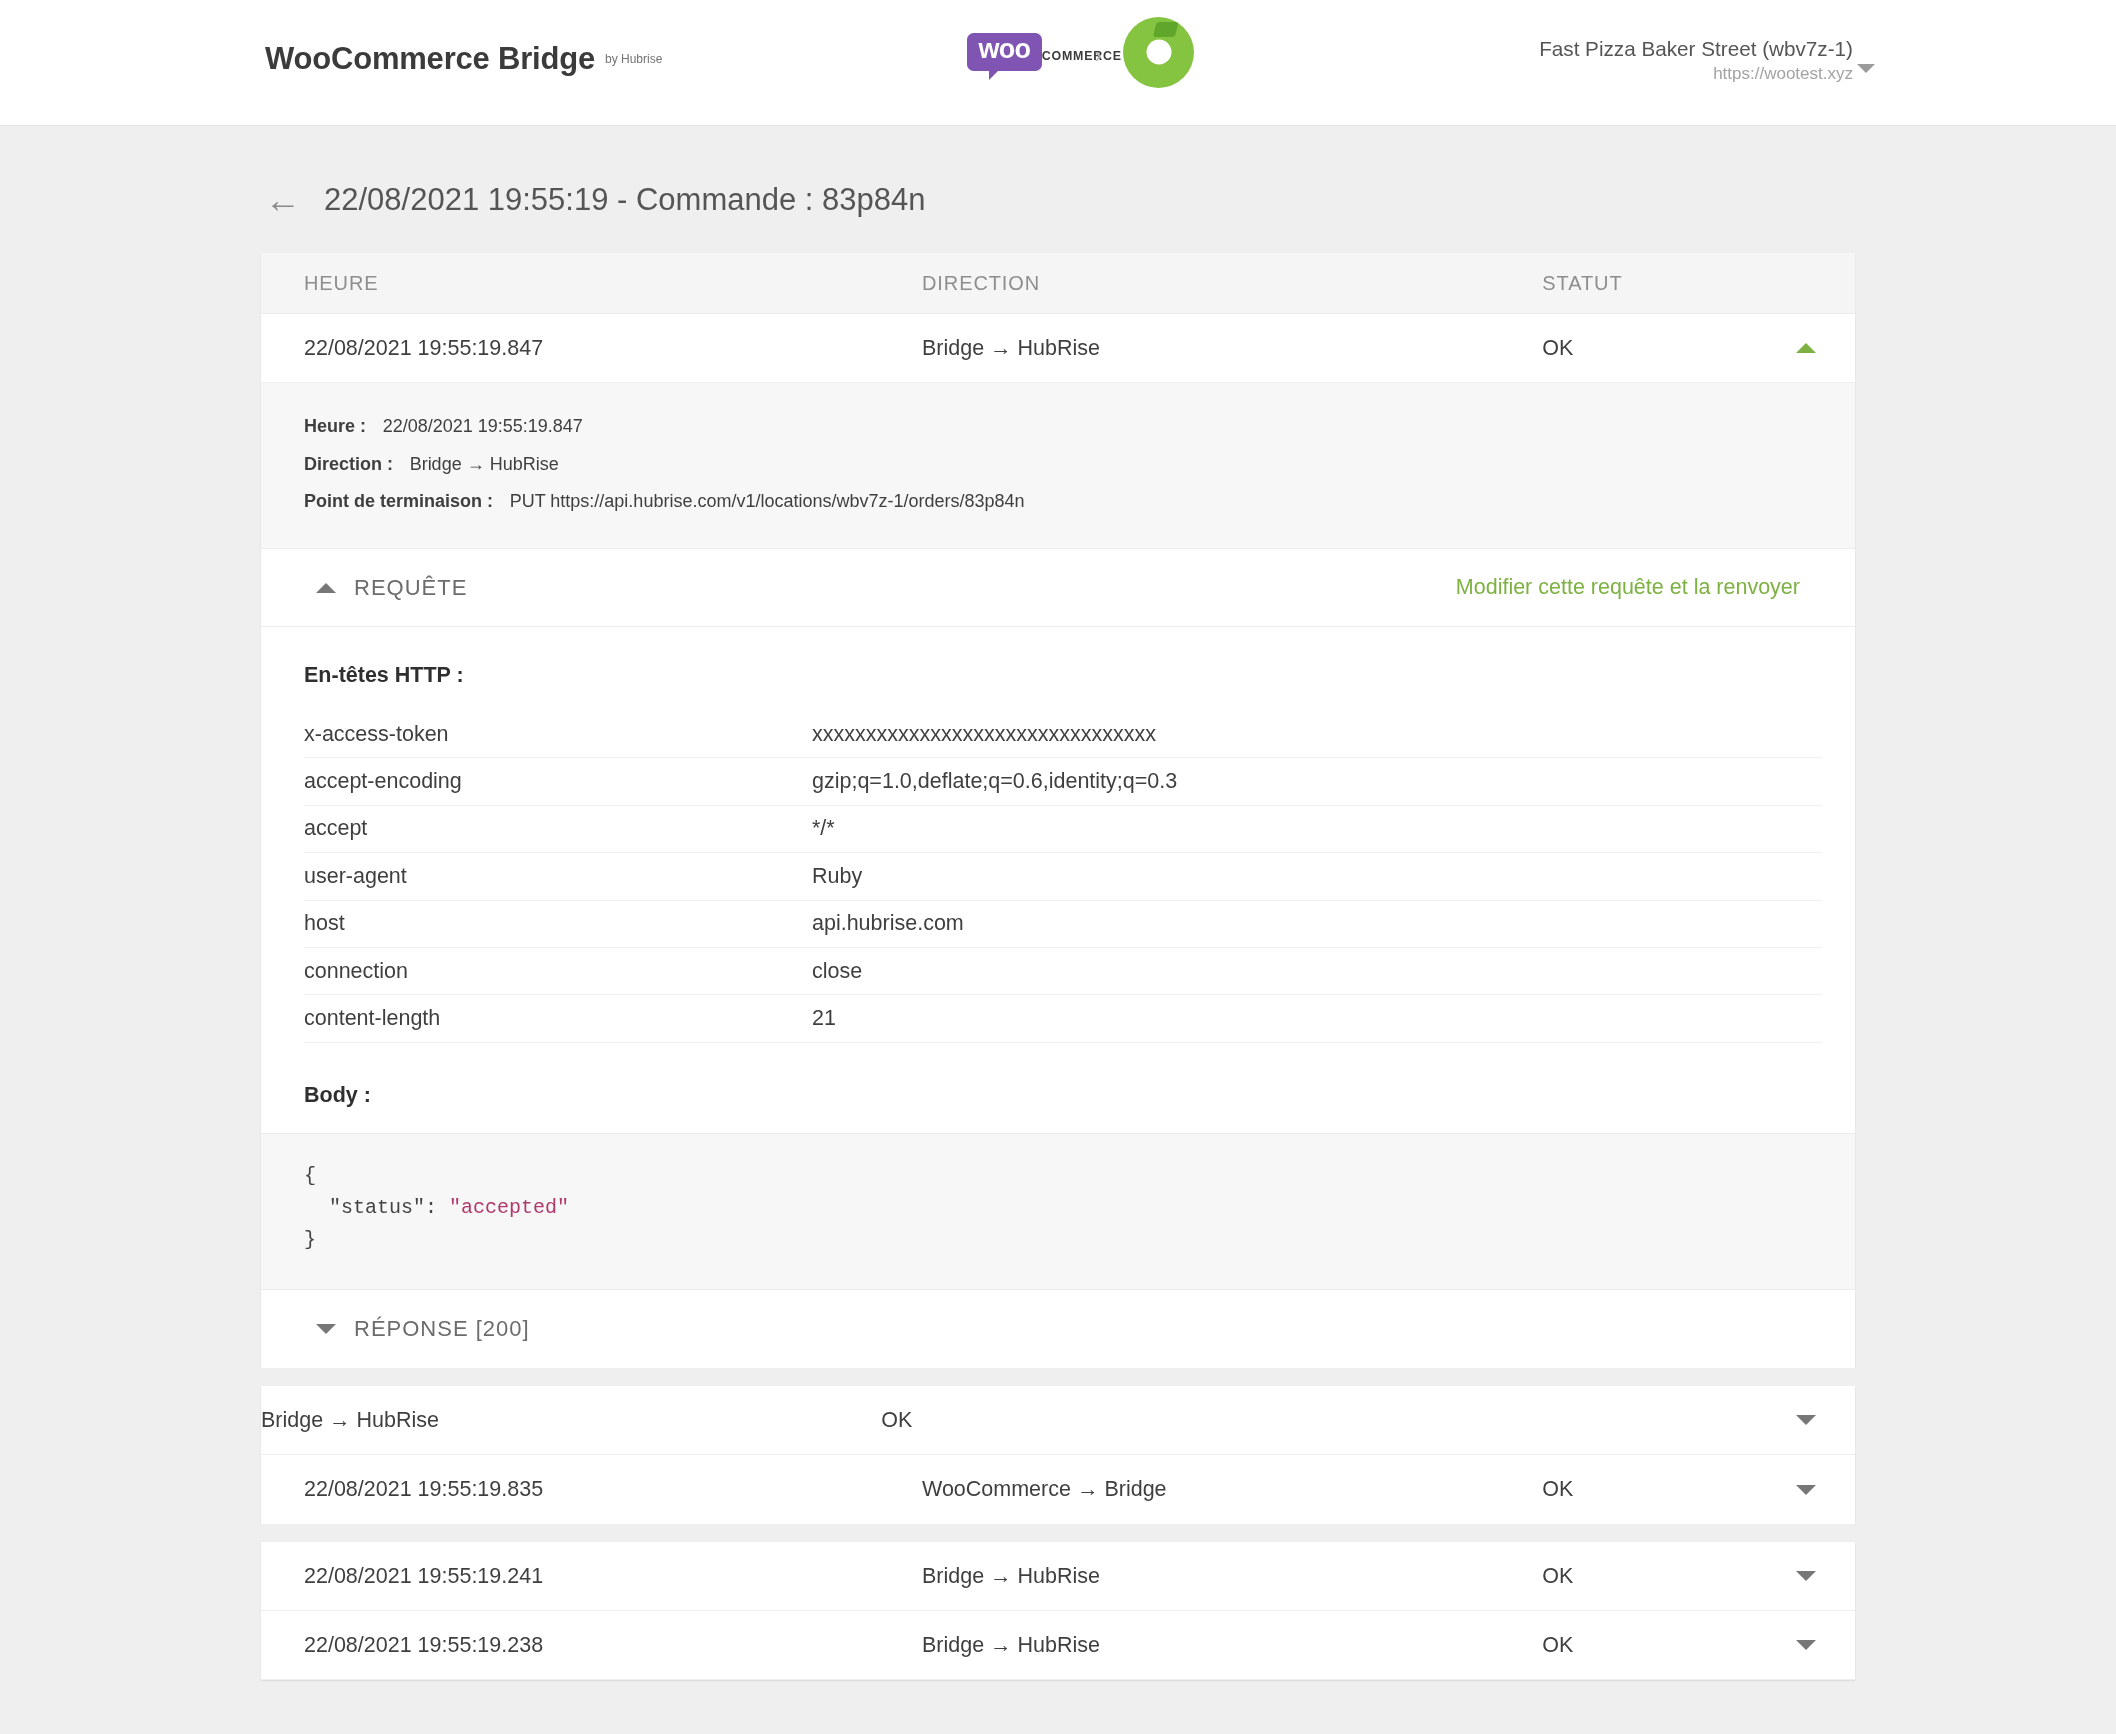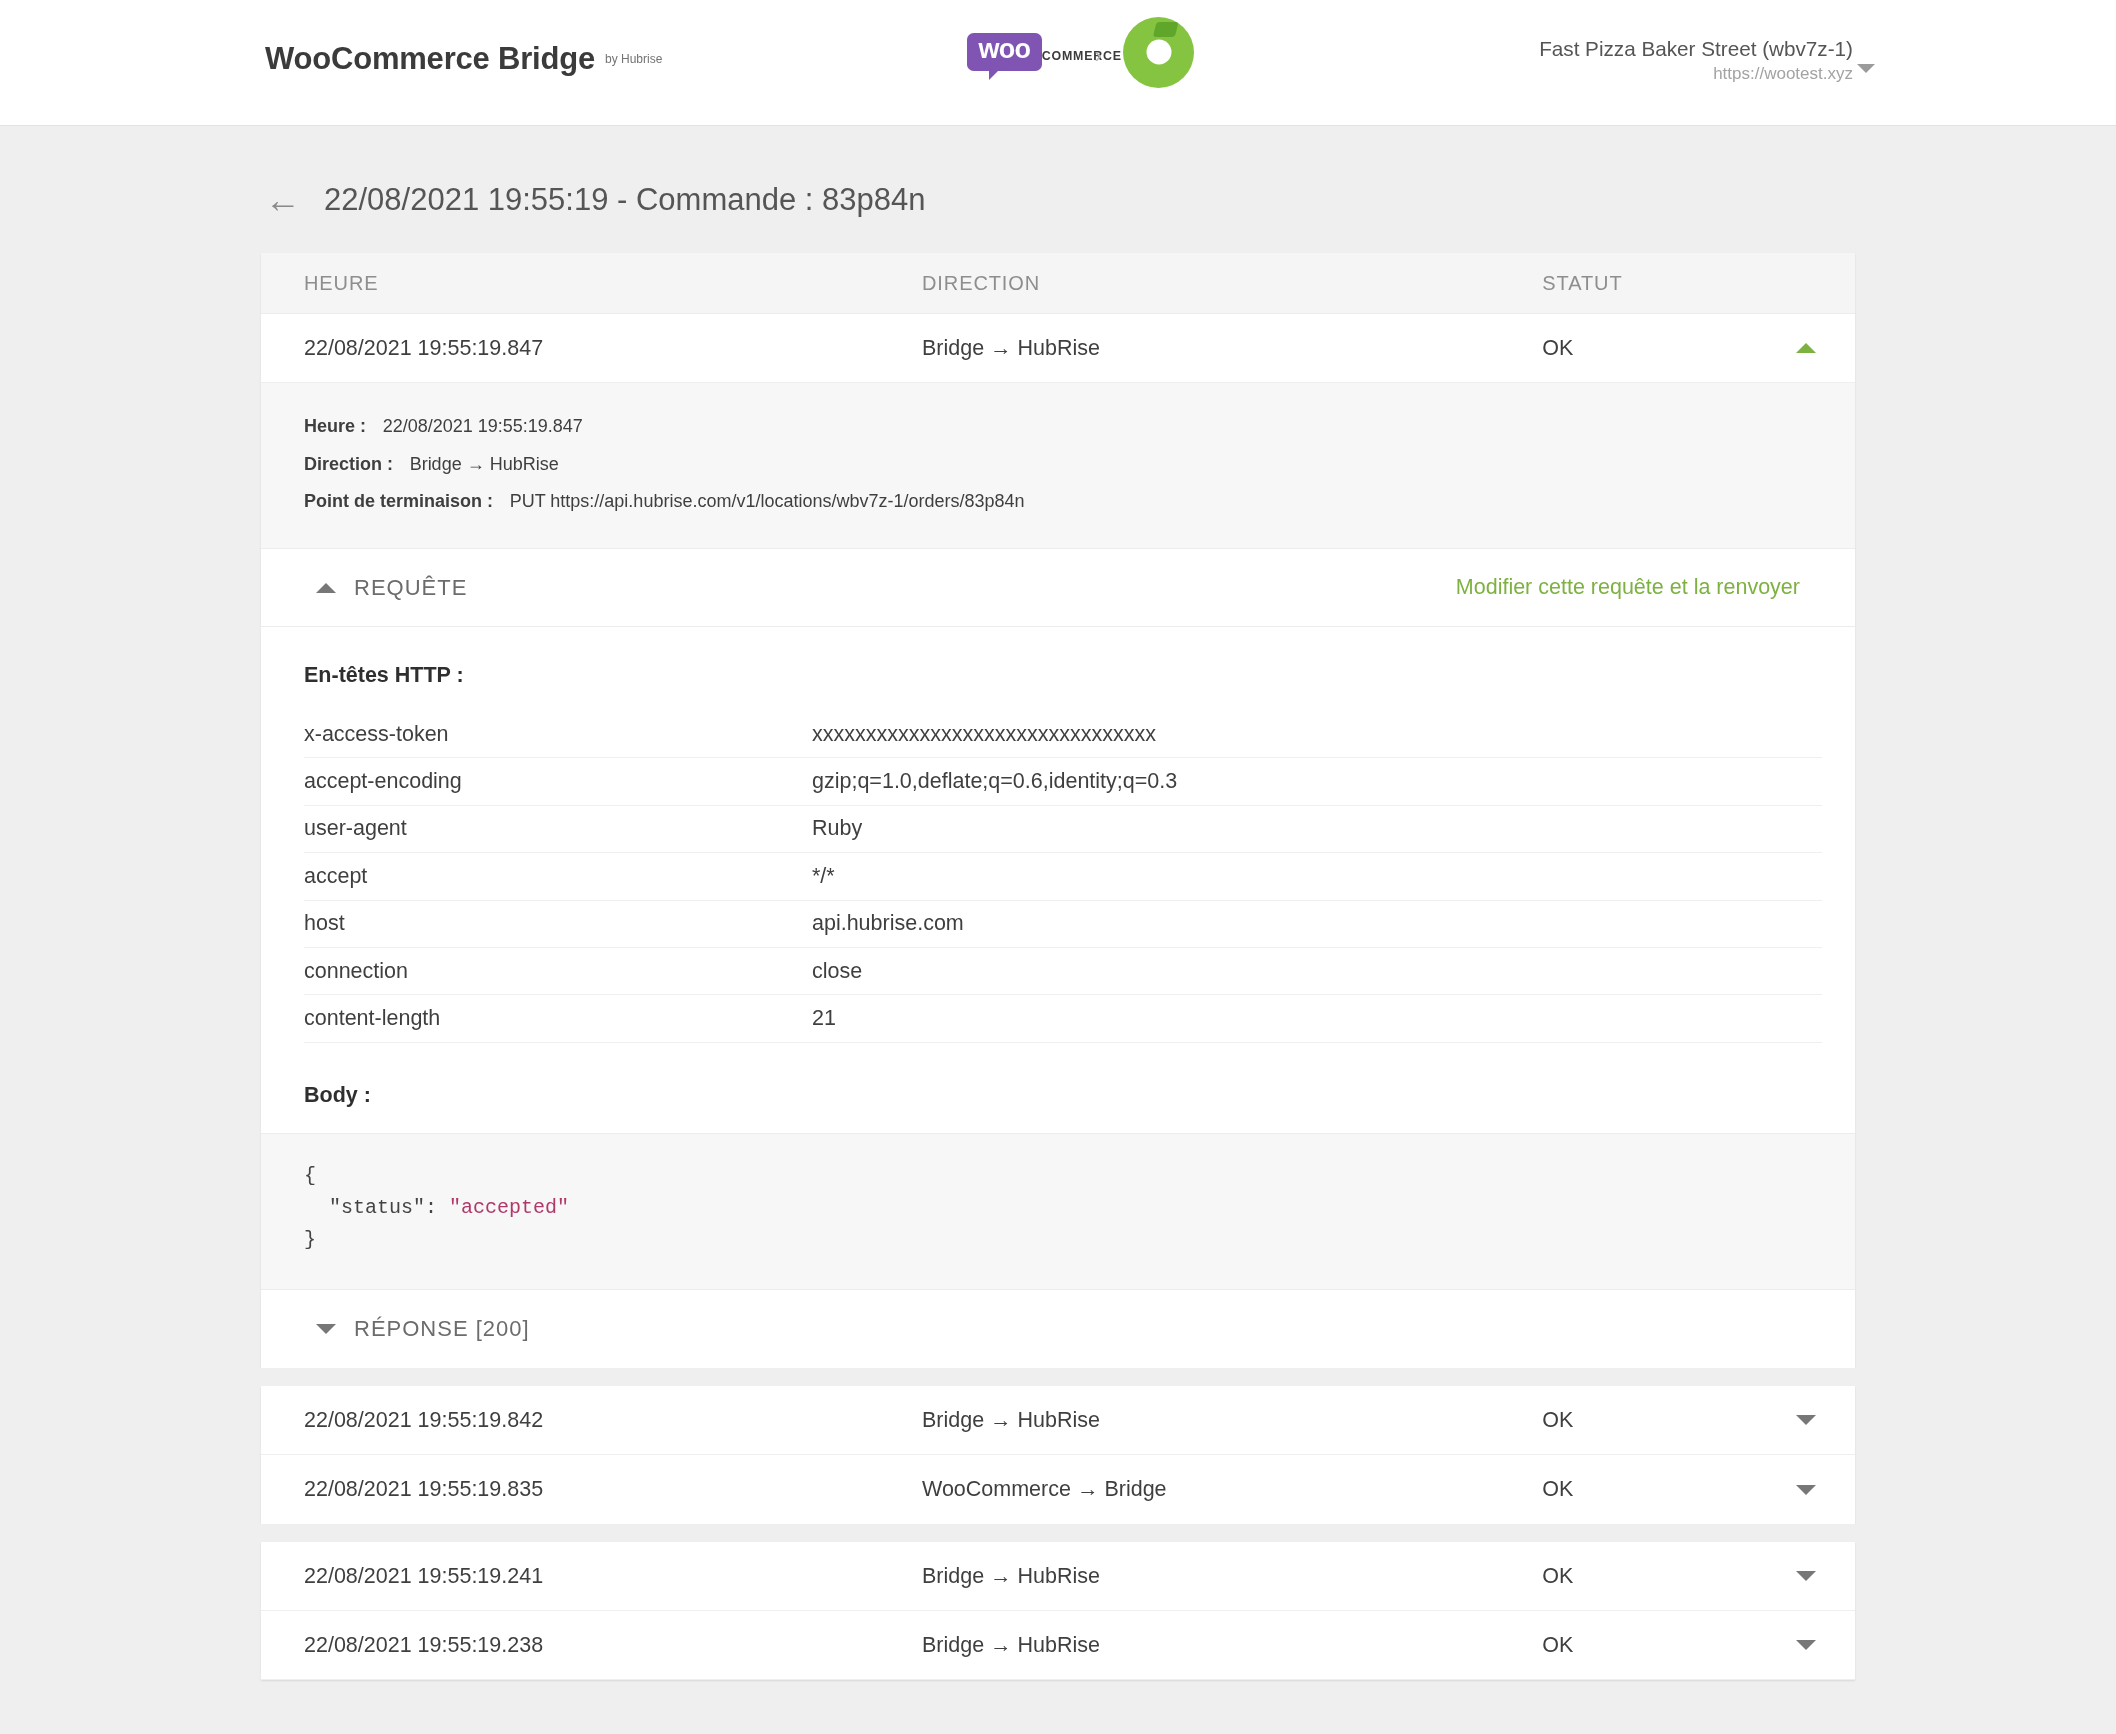--- a/index.html
+++ b/index.html
@@ -389,26 +389,26 @@
       <tbody>
         <tr>
           <td class="k">x-access-token</td>
           <td>xxxxxxxxxxxxxxxxxxxxxxxxxxxxxxxx</td>
         </tr>
         <tr>
           <td class="k">accept-encoding</td>
           <td>gzip;q=1.0,deflate;q=0.6,identity;q=0.3</td>
         </tr>
         <tr>
+          <td class="k">accept</td>
+          <td>*/*</td>
+        </tr>
+        <tr>
           <td class="k">user-agent</td>
           <td>Ruby</td>
-        </tr>
-        <tr>
-          <td class="k">accept</td>
-          <td>*/*</td>
         </tr>
         <tr>
           <td class="k">host</td>
           <td>api.hubrise.com</td>
         </tr>
         <tr>
           <td class="k">connection</td>
           <td>close</td>
         </tr>
         <tr>
@@ -434,21 +434,20 @@
 
   <div class="section-bar" style="border-bottom:none">
     <span class="tri-down"></span>
     <span class="section-title">RÉPONSE [200]</span>
   </div>
 </div>
 
 <div class="group-gap"></div>
 <div class="card">
   <div class="row">
-    <div class="col-heure">22/08/2021 19:55:19.842</div>
     <div class="col-direction">Bridge → HubRise</div>
     <div class="col-statut">OK</div>
     <div class="caret-cell">
       <span class="caret-down"></span>
     </div>
   </div>
   <div class="row" style="border-bottom:none">
     <div class="col-heure">22/08/2021 19:55:19.835</div>
     <div class="col-direction">WooCommerce → Bridge</div>
     <div class="col-statut">OK</div>

